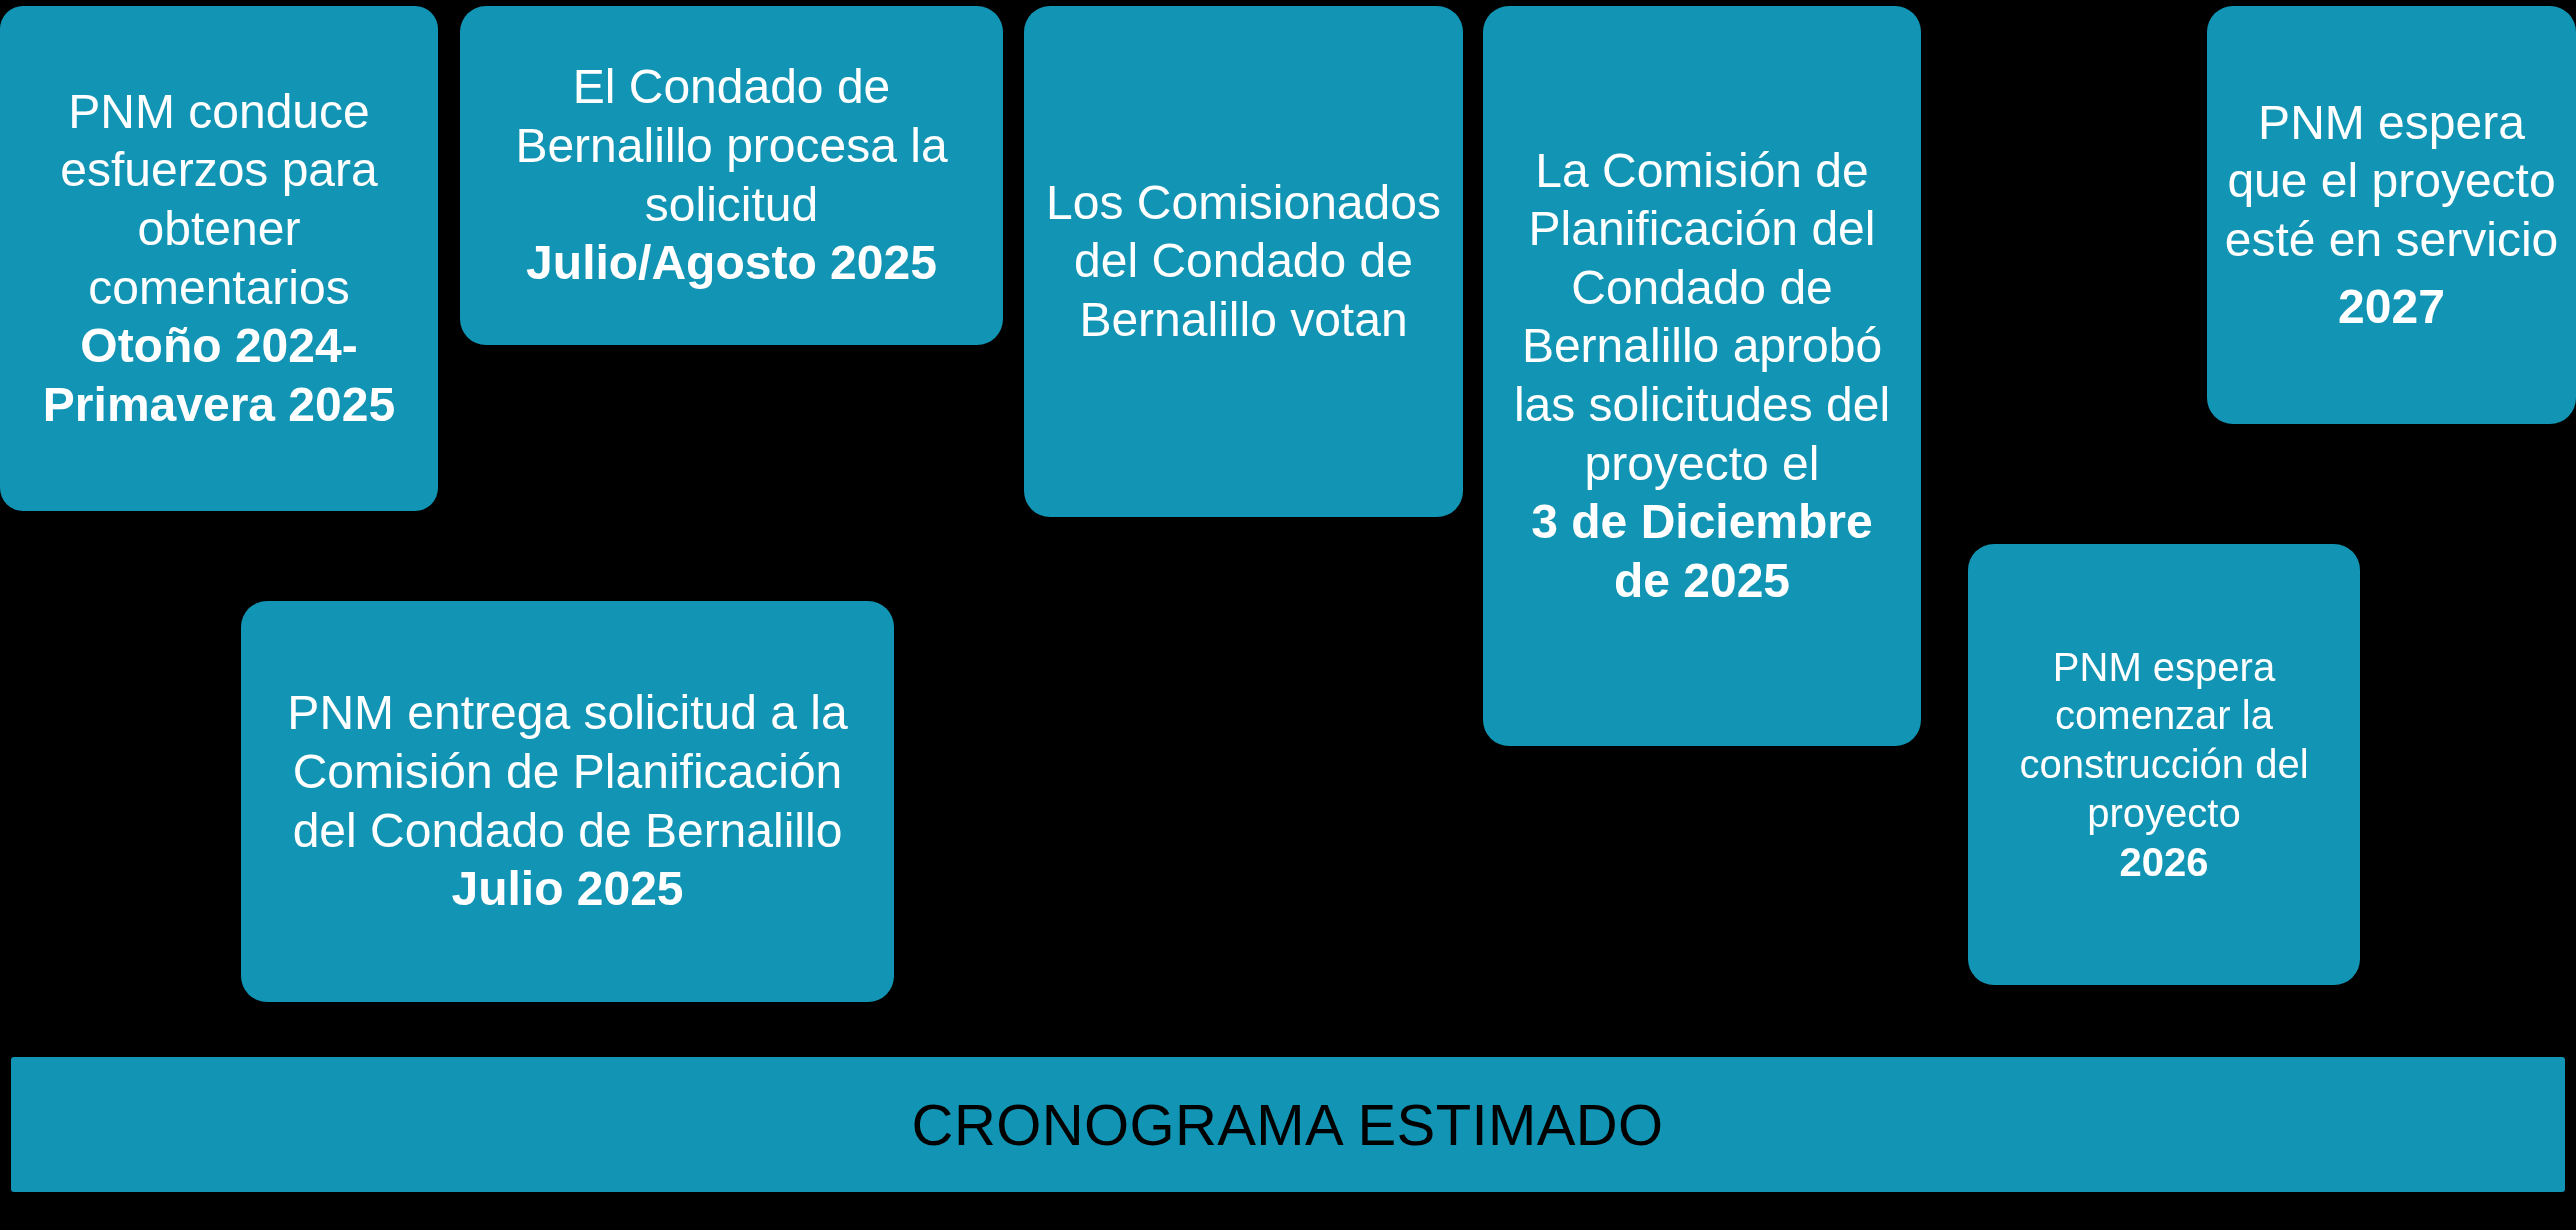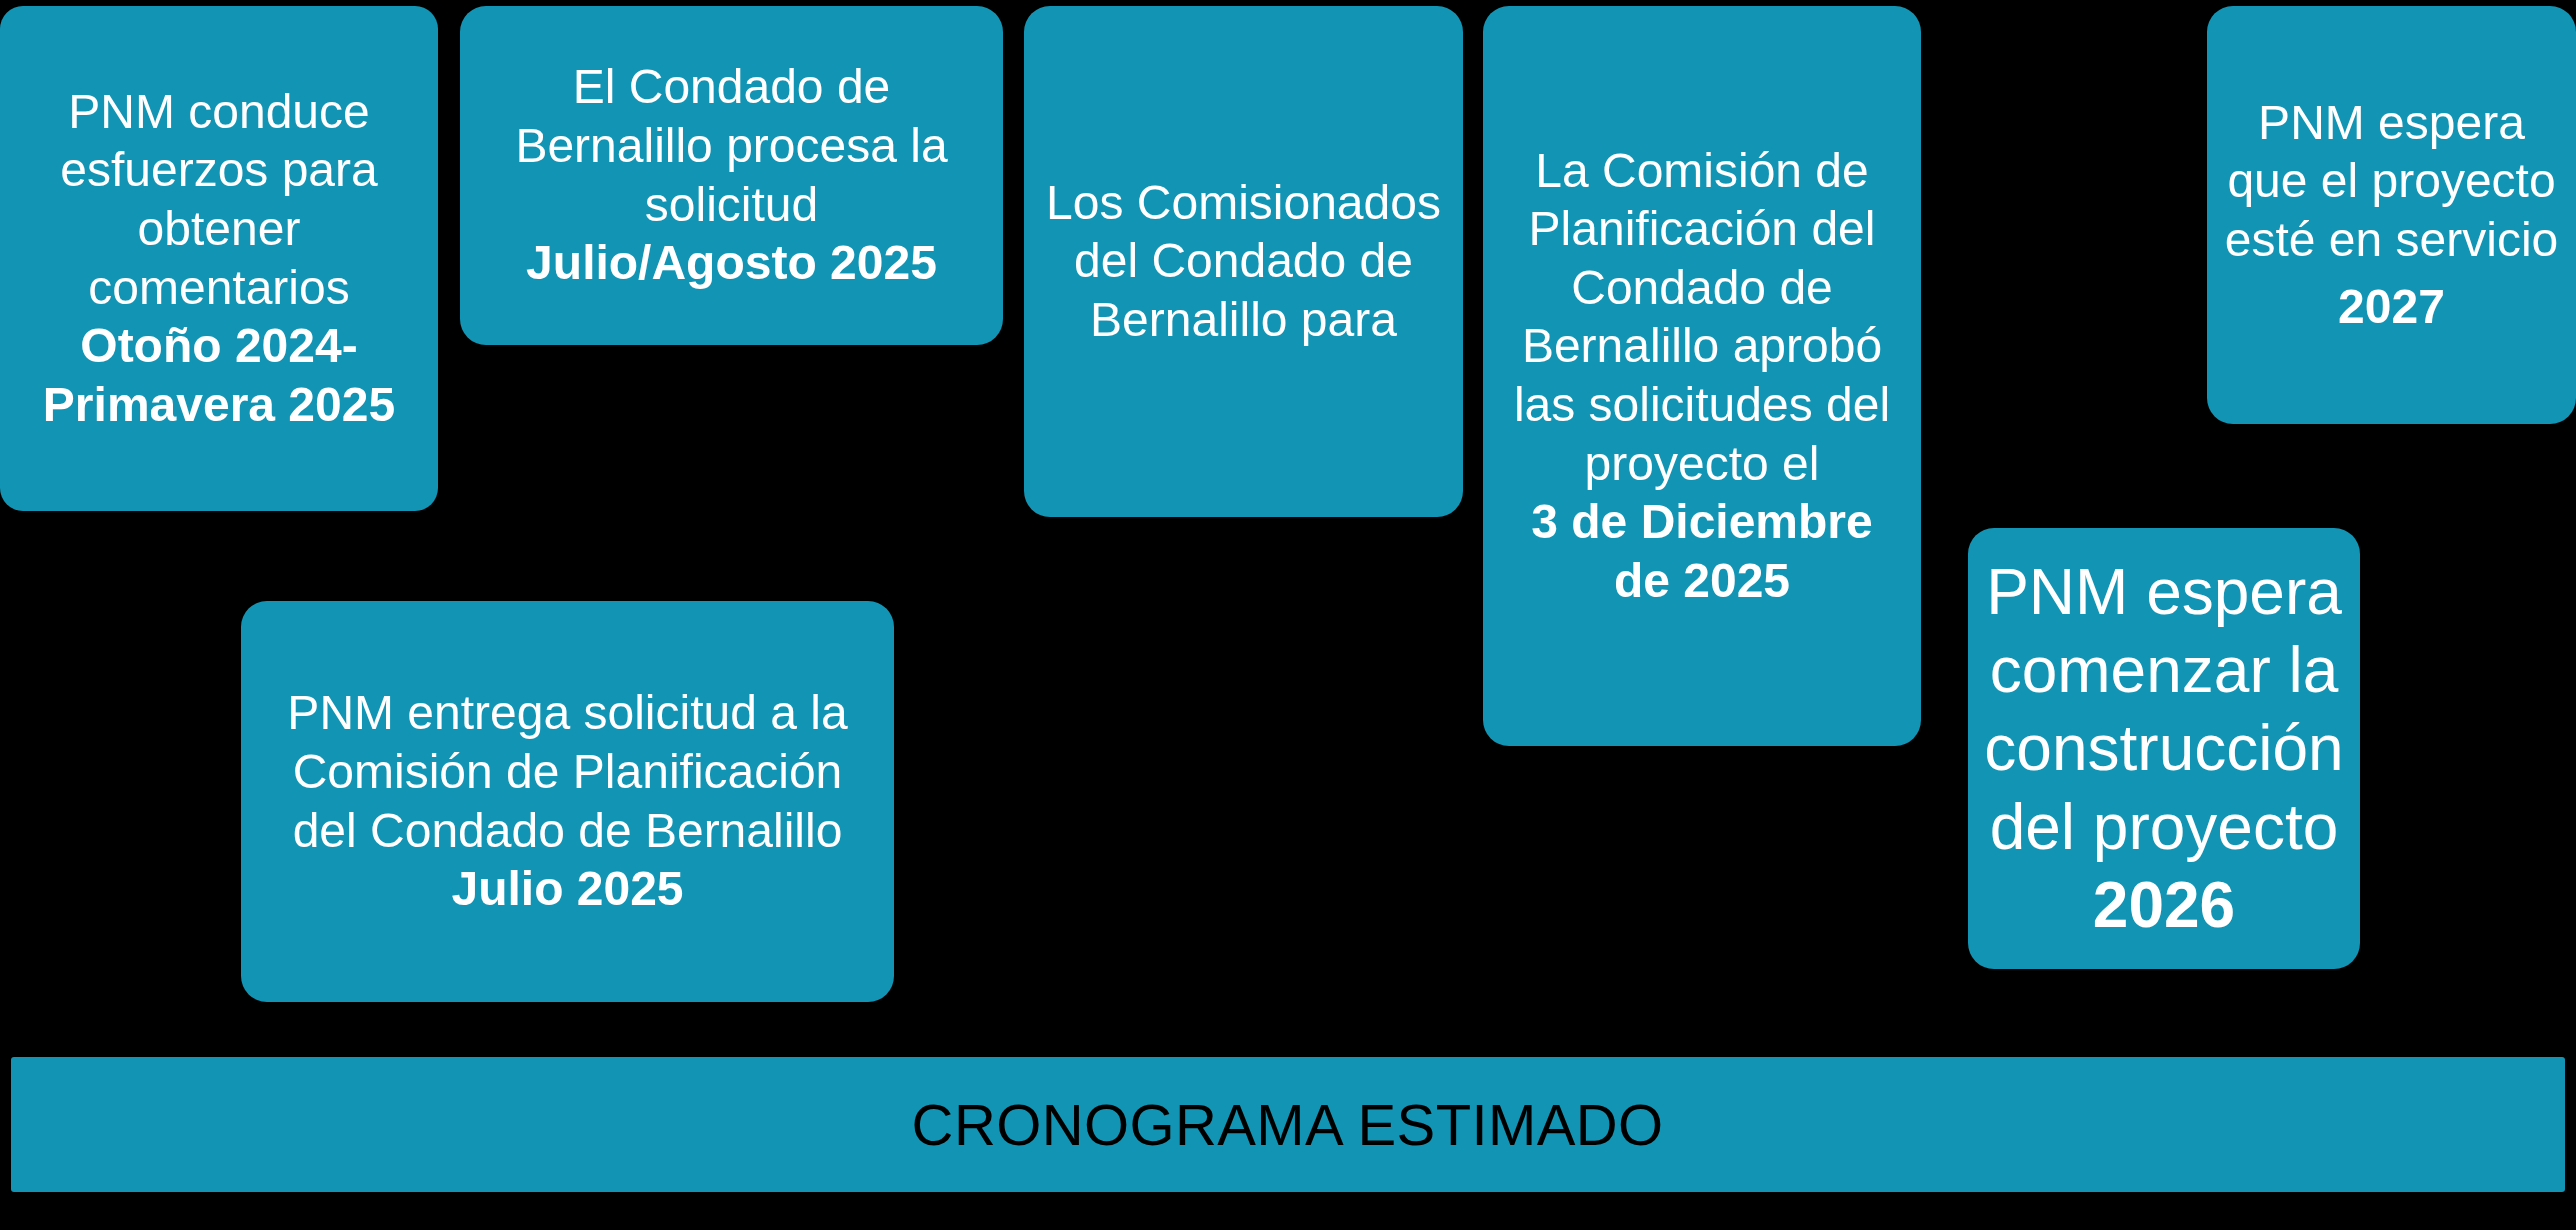--- a/index.html
+++ b/index.html
@@ -41,21 +41,21 @@
     font-weight: bold;
     white-space: pre-line;
   }
   
   #card-outreach      { left: 0px;    top: 6px;   width: 438px;  height: 505px;  font-size: 48px; border-radius: 23px;}
   #card-county-process{ left: 460px;  top: 6px;   width: 543px;  height: 339px;  font-size: 48px; }
   #card-commissioners { left: 1024px; top: 6px;   width: 439px;  height: 511px;  font-size: 48px; }
   #card-approval      { left: 1483px; top: 6px;   width: 438px;  height: 740px;  font-size: 48px; }
   #card-in-service    { left: 2207px; top: 6px;   width: 369px;  height: 418px;  font-size: 48px; border-radius: 26px; gap: 8px;}
   #card-application   { left: 241px;  top: 601px; width: 653px;  height: 401px;  font-size: 48px; }
-  #card-construction  { left: 1968px; top: 528px; width: 392px;  height: 441px;  font-size: 64px; }
+  #card-construction  { left: 1968px; top: 544px; width: 392px;  height: 441px;  font-size: 40px; }
 
   #banner {
     position: absolute;
     left: 10.6px;
     top: 1057px;
     width: 2554px;
     height: 135px;
     background: #1295B4;
     color: #000000;
     display: flex;
@@ -76,21 +76,21 @@
     <span class="date">Otoño 2024-
 Primavera 2025</span>
   </div>
 
   <div class="card" id="card-county-process">
     <span class="body">El Condado de Bernalillo procesa la solicitud</span>
     <span class="date">Julio/Agosto 2025</span>
   </div>
 
   <div class="card" id="card-commissioners">
-    <span class="body">Los Comisionados del Condado de Bernalillo para</span>
+    <span class="body">Los Comisionados del Condado de Bernalillo votan</span>
   </div>
 
   <div class="card" id="card-approval">
     <span class="body">La Comisión de Planificación del Condado de Bernalillo aprobó las solicitudes del proyecto el</span>
     <span class="date">3 de Diciembre de 2025</span>
   </div>
 
   <div class="card" id="card-in-service">
     <span class="body">PNM espera que el proyecto esté en servicio</span>
     <span class="date">2027</span>

